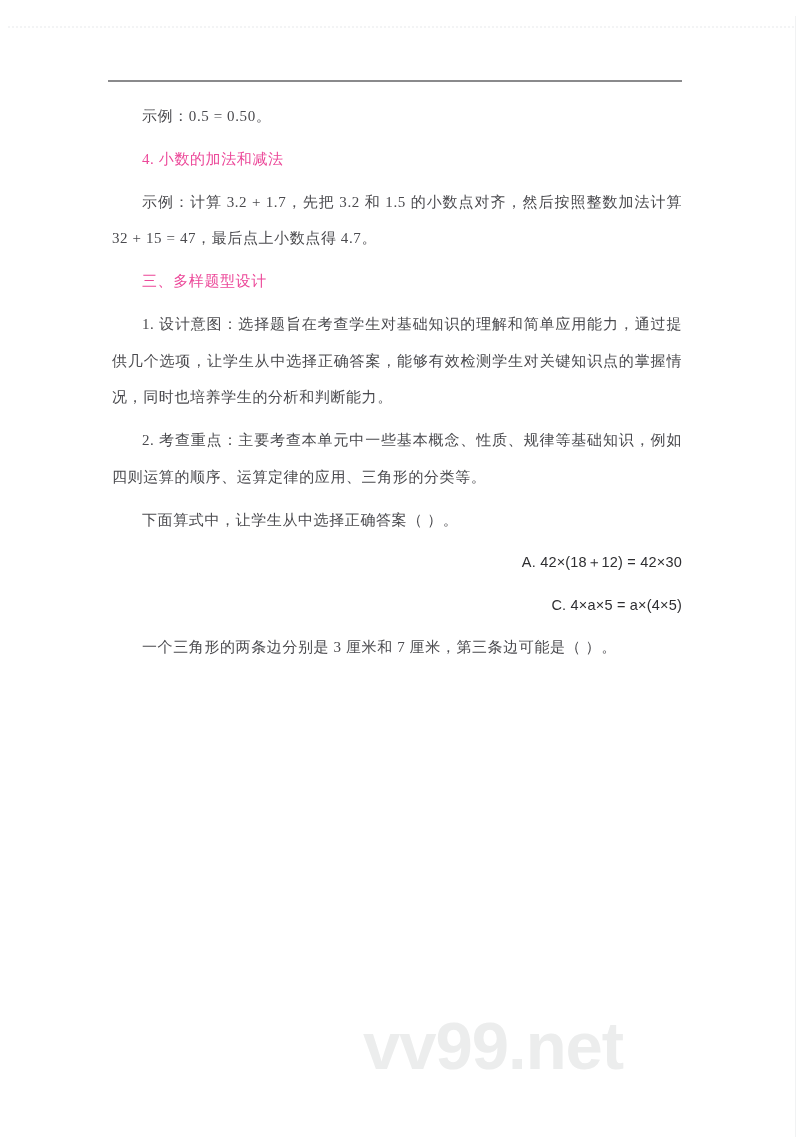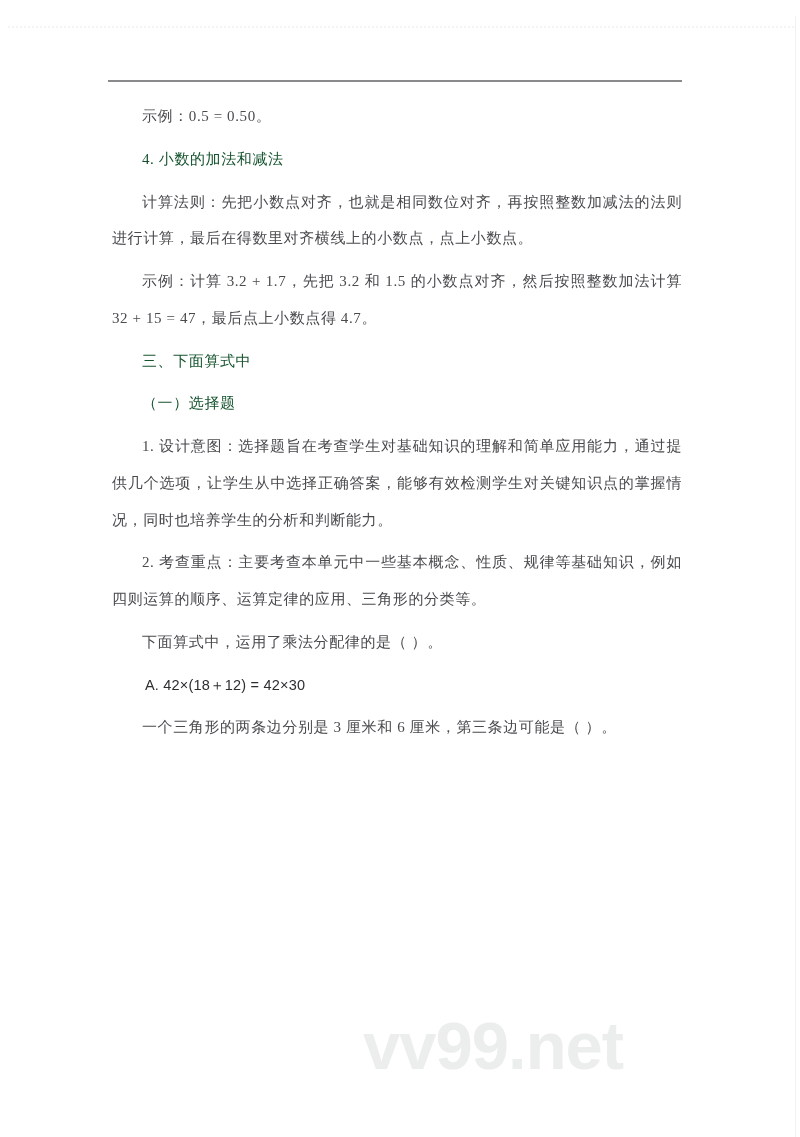--- a/index.html
+++ b/index.html
@@ -72,32 +72,33 @@
     text-align: justify;
     text-justify: inter-ideograph;
     letter-spacing: 0.6px;
     font-family: "Liberation Serif", "DejaVu Serif", serif;
   }
   .para.indent {
     text-indent: 2em;
   }
   .para.heading {
     text-indent: 2em;
-    color: #14532d;
+    color: #ec4899;
   }
 
   
   .option {
     margin: 0 0 6px 0;
     padding-left: 33px;
     font-family: "Liberation Sans", "DejaVu Sans", sans-serif;
     font-size: 14.5px;
     line-height: 2.5;
     color: #2e2e31;
     letter-spacing: 0.2px;
+    text-align: right;
   }
 
   
   .watermark {
     position: absolute;
     left: 363px;
     top: 996px;
     font-family: "Liberation Sans", "DejaVu Sans", sans-serif;
     font-size: 67px;
     font-weight: bold;
@@ -115,26 +116,25 @@
 
   <div class="page-edge-top"></div>
   <div class="page-edge-right"></div>
   <div class="page-edge-bottom"></div>
 
   <div class="header-rule"></div>
 
   <div class="content">
       <p class="para indent">示例：0.5 = 0.50。</p>
       <p class="para heading indent">4. 小数的加法和减法</p>
-      <p class="para indent">计算法则：先把小数点对齐，也就是相同数位对齐，再按照整数加减法的法则进行计算，最后在得数里对齐横线上的小数点，点上小数点。</p>
       <p class="para indent">示例：计算 3.2 + 1.7，先把 3.2 和 1.5 的小数点对齐，然后按照整数加法计算 32 + 15 = 47，最后点上小数点得 4.7。</p>
-      <p class="para heading indent">三、下面算式中</p>
-      <p class="para heading indent">（一）选择题</p>
+      <p class="para heading indent">三、多样题型设计</p>
       <p class="para indent">1. 设计意图：选择题旨在考查学生对基础知识的理解和简单应用能力，通过提供几个选项，让学生从中选择正确答案，能够有效检测学生对关键知识点的掌握情况，同时也培养学生的分析和判断能力。</p>
       <p class="para indent">2. 考查重点：主要考查本单元中一些基本概念、性质、规律等基础知识，例如四则运算的顺序、运算定律的应用、三角形的分类等。</p>
-      <p class="para indent">下面算式中，运用了乘法分配律的是（  ）。</p>
+      <p class="para indent">下面算式中，让学生从中选择正确答案（  ）。</p>
       <p class="option">A. 42×(18＋12) = 42×30</p>
-      <p class="para indent">一个三角形的两条边分别是 3 厘米和 6 厘米，第三条边可能是（  ）。</p>
+      <p class="option">C. 4×a×5 = a×(4×5)</p>
+      <p class="para indent">一个三角形的两条边分别是 3 厘米和 7 厘米，第三条边可能是（  ）。</p>
     </div>
 
   <div class="watermark">vv99.net</div>
 
 </div>
 
 </body></html>

